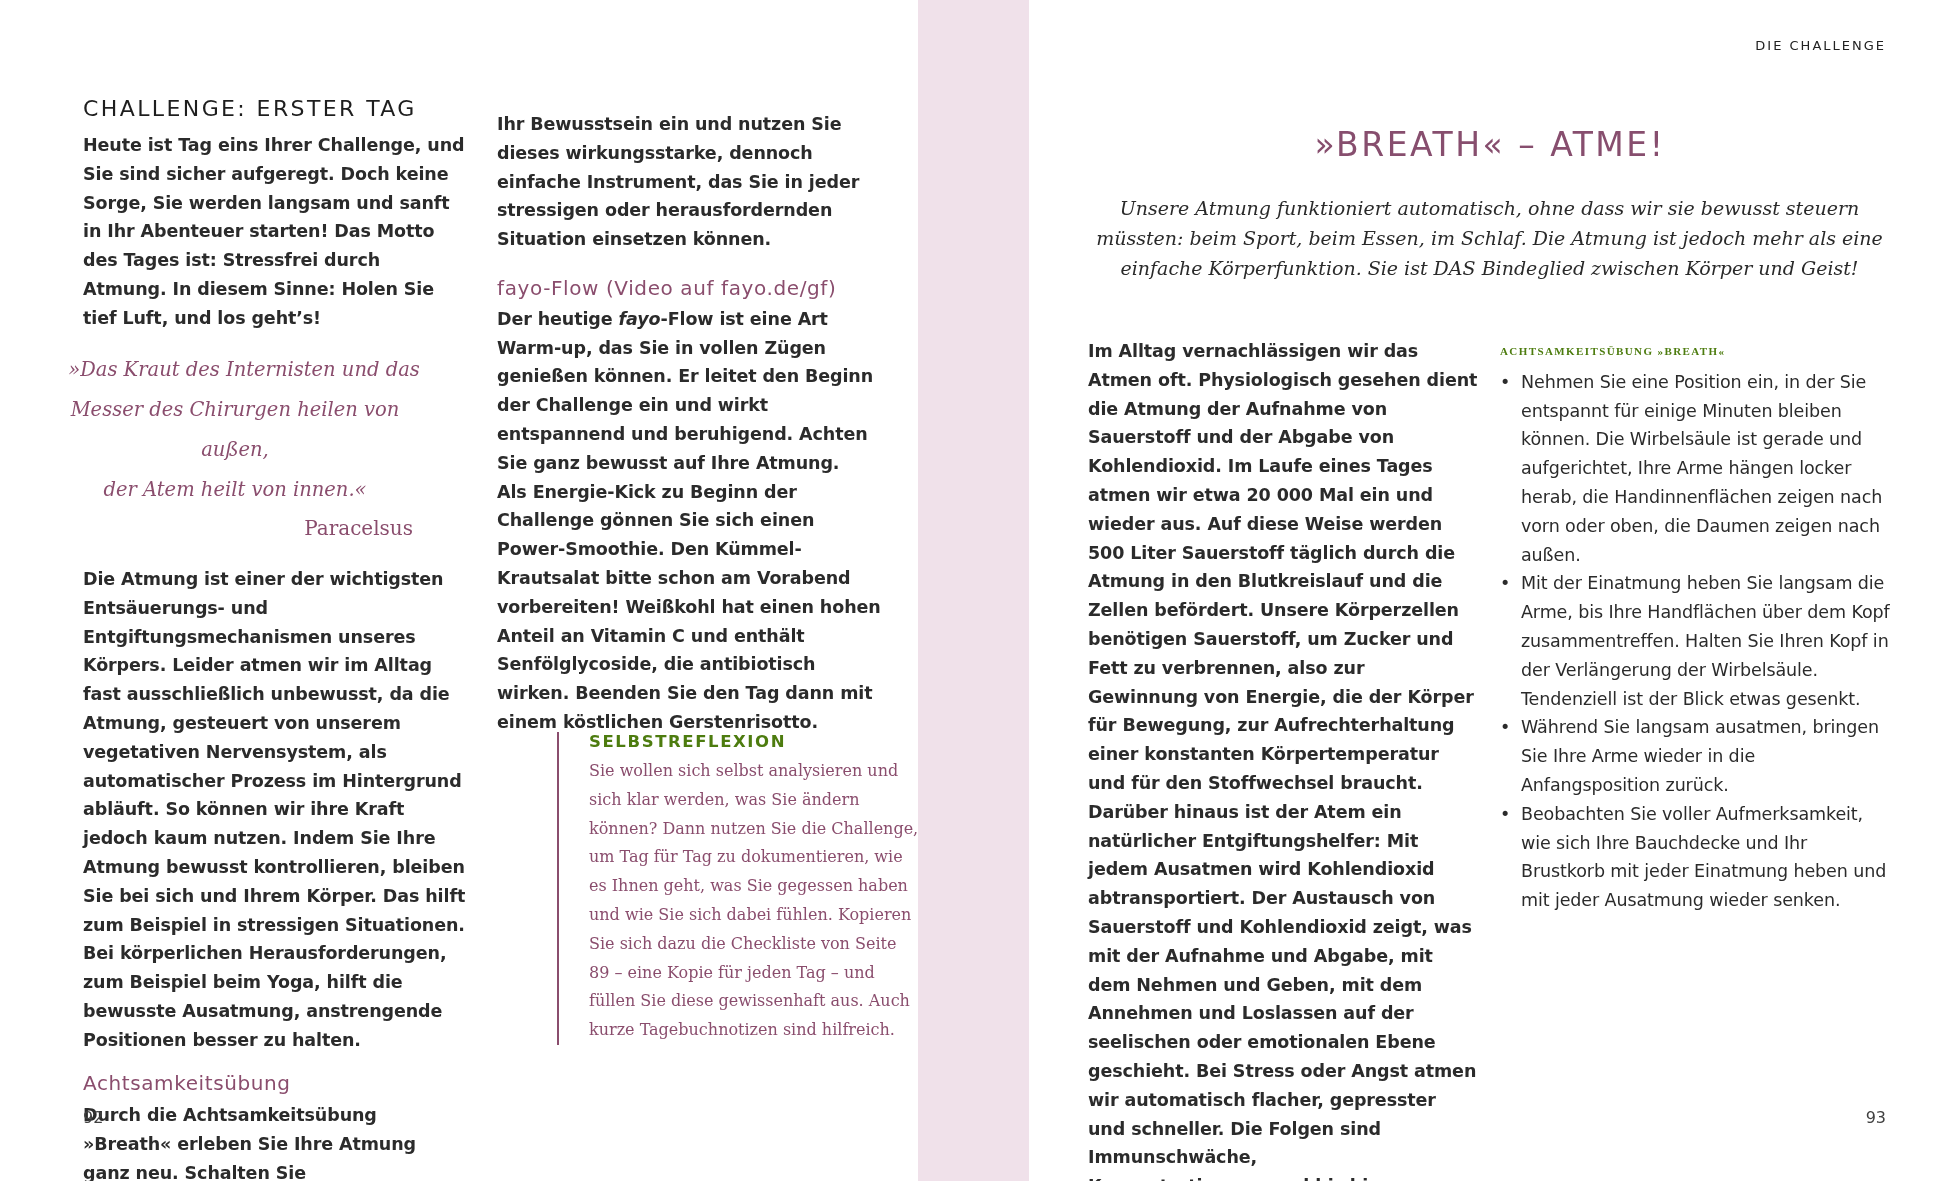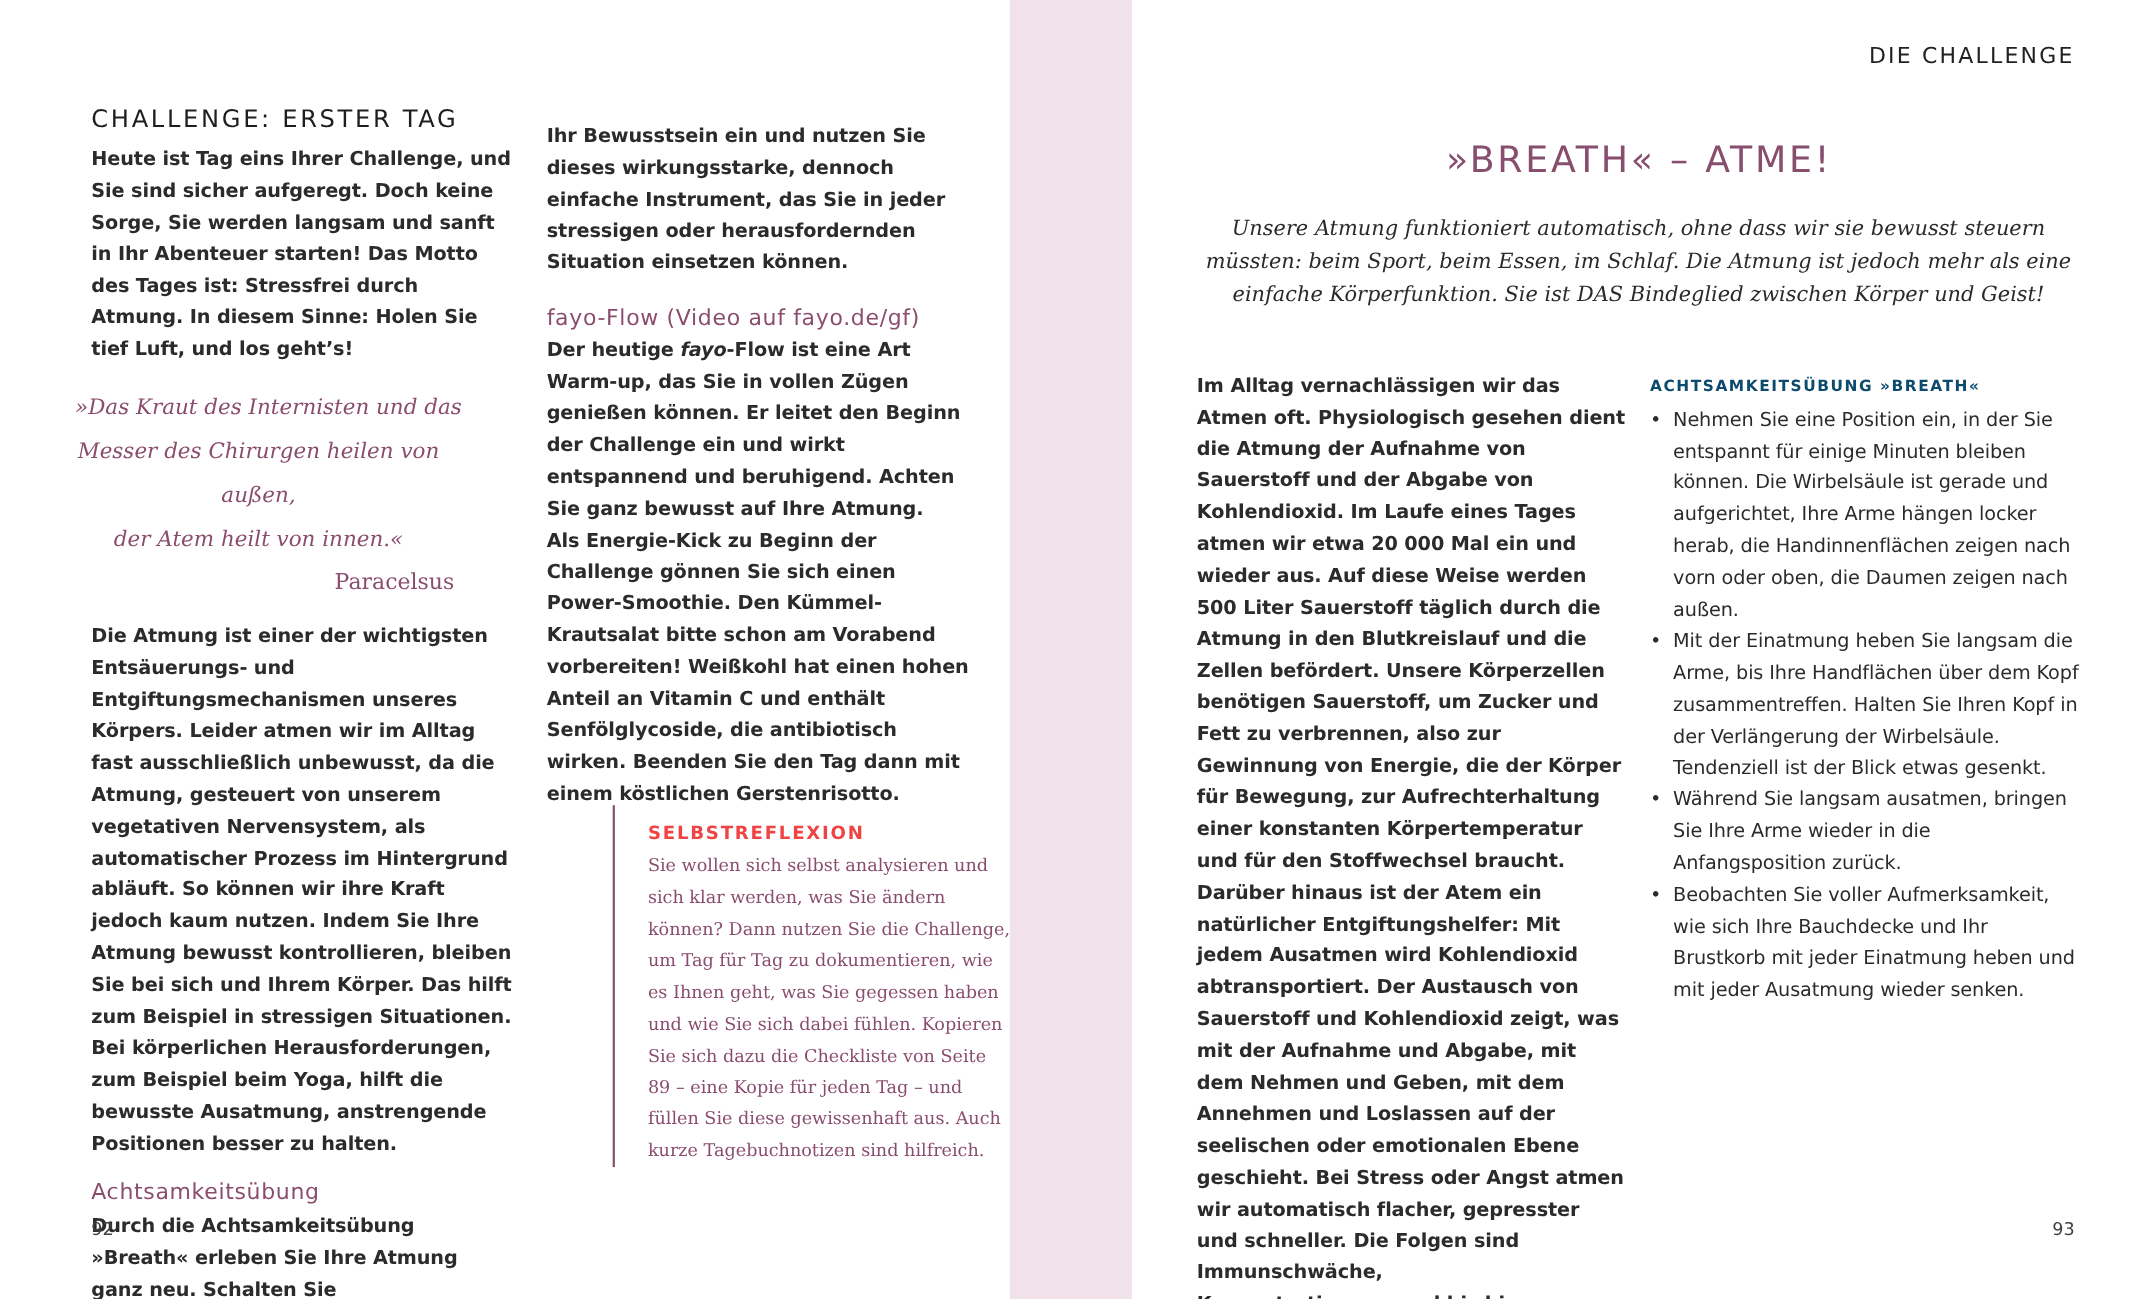--- a/index.html
+++ b/index.html
@@ -10,26 +10,26 @@
   }
   .abs { position: absolute; }
   .band { left: 918px; top: 0; width: 111px; height: 1181px; background: #f0e1ea; }
   .body-text { font-size: 17.5px; line-height: 28.8px; color: #2b2b2b; letter-spacing: -0.1px; }
   .body-text p { margin: 0; font-weight: bold; }
   .heading-main { font-size: 22px; letter-spacing: 2.4px; color: #1e1e1e; font-weight: normal; margin: 0; }
   .subhead { font-size: 20px; color: #8a4d6d; letter-spacing: 0.6px; margin: 0; font-weight: normal; }
   .quote { font-family: "DejaVu Serif", serif; font-style: italic; color: #8a4d6d; font-size: 19.5px; line-height: 40px; text-align: center; }
   .quote-author { font-family: "DejaVu Serif", serif; color: #8a4d6d; font-size: 20px; text-align: right; }
   .sidebar-box { border-left: 2px solid #8a4d6d; padding-left: 30px; }
-  .sidebar-title { font-size: 16.5px; font-weight: bold; letter-spacing: 1.6px; color: #ef4444; margin: 16px 0 6px 0; }
+  .sidebar-title { font-size: 16.5px; font-weight: bold; letter-spacing: 1.6px; color: #4d7c0f; margin: 0 0 6px 0; }
   .sidebar-body { font-family: "DejaVu Serif", serif; font-size: 16px; line-height: 28.8px; color: #8a4d6d; margin: 0; }
-  .running-head { font-size: 20px; letter-spacing: 2px; color: #222; }
+  .running-head { font-size: 13px; letter-spacing: 2px; color: #222; }
   .title-right { font-size: 33px; letter-spacing: 2.5px; color: #874e6e; text-align: center; }
   .lead { font-family: "DejaVu Serif", serif; font-style: italic; font-size: 19px; line-height: 30px; color: #2a2a2a; text-align: center; }
-  .box-head { font-size: 14px; letter-spacing: 1.4px; color: #0c4a6e; margin: 0 0 2px 0; }
+  .box-head { font-size: 11px; letter-spacing: 1.4px; color: #4d7c0f; margin: 0 0 2px 0; font-family: Liberation Serif, serif; }
   ul.bullets { list-style: none; margin: 0; padding: 0; }
   ul.bullets li { position: relative; padding-left: 21px; }
   ul.bullets li::before { content: "•"; position: absolute; left: 0; top: 0; color: #2b2b2b; }
   .page-num { font-size: 16px; color: #404040; }
   i.em { font-style: italic; }
 </style>
 </head>
 <body>
 
 <div class="abs band"></div>

